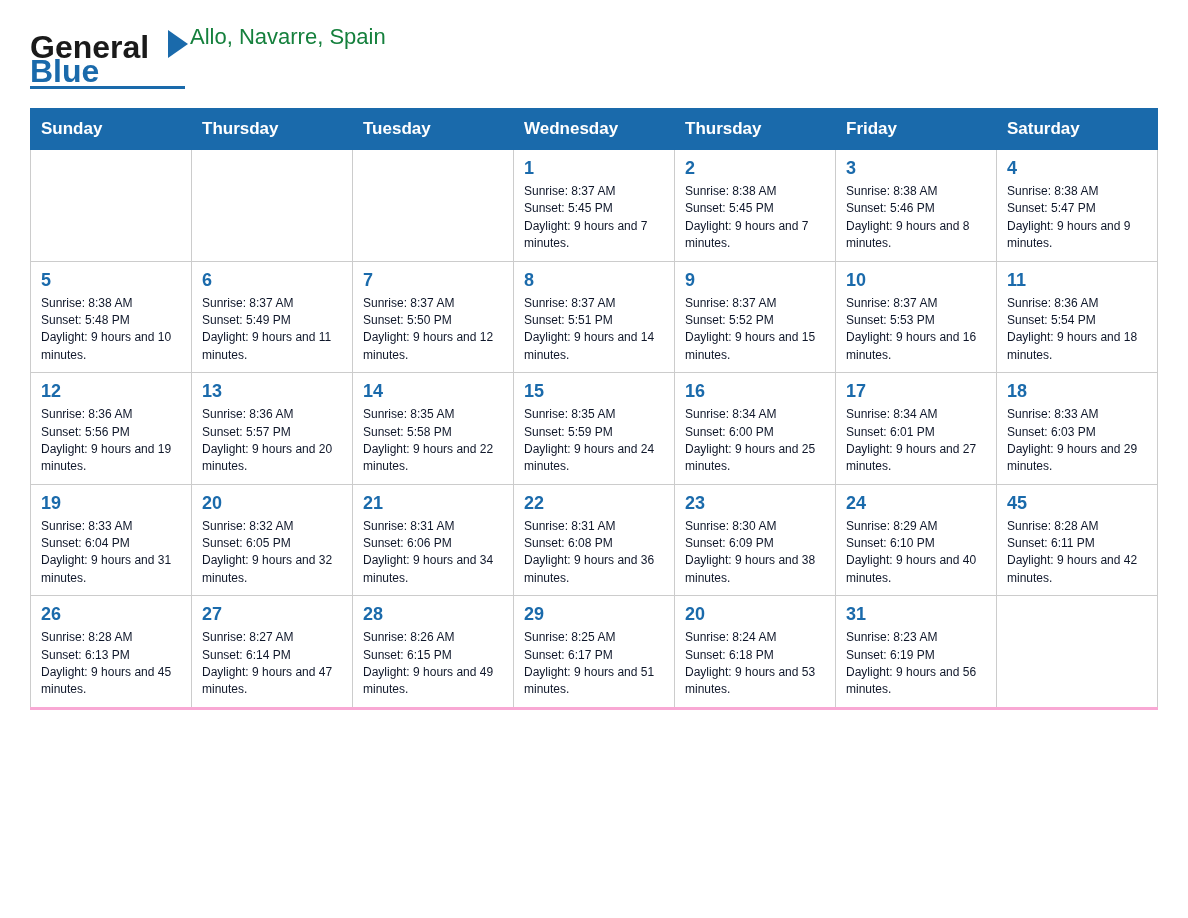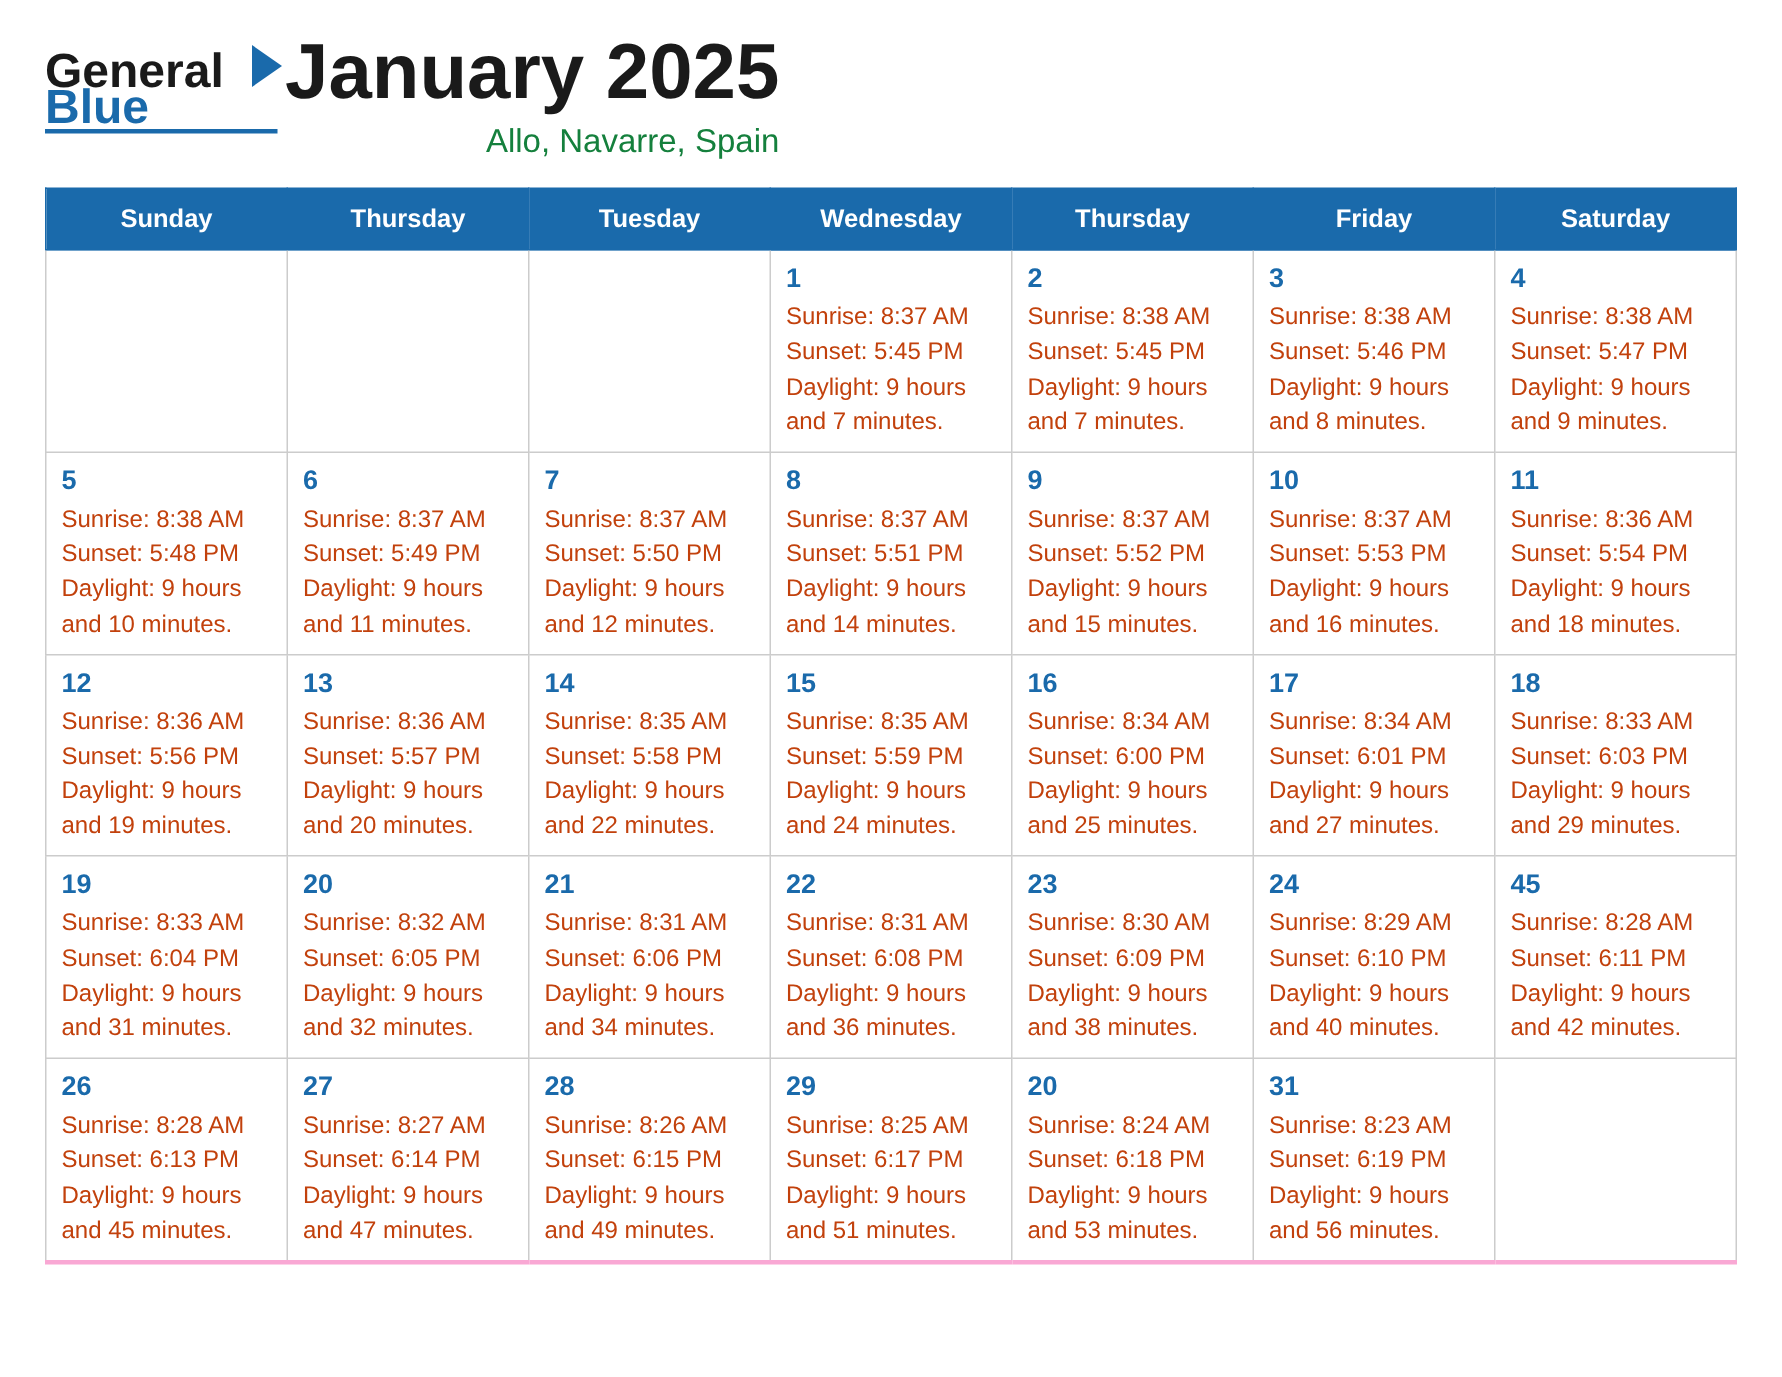--- a/index.html
+++ b/index.html
@@ -39,41 +39,41 @@
       width: 100%;
       border-collapse: collapse;
       table-layout: fixed;
     }
     thead th {
       background: #1a6aab;
       color: #fff;
       font-size: 17px;
       font-weight: bold;
       padding: 10px 10px;
-      text-align: center;
+      text-align: left;
       border: 1px solid #1a6aab;
     }
     tbody td {
       border: 1px solid #ccc;
       vertical-align: top;
       padding: 8px 10px;
       height: 110px;
       font-size: 13px;
       color: #222;
     }
     .day-number {
       font-size: 18px;
       font-weight: bold;
       color: #1a6aab;
       margin-bottom: 4px;
     }
     .day-info {
-      font-size: 16px;
+      font-size: 12px;
       line-height: 1.45;
-      color: #c2410c;
+      color: #0f172a;
     }
     tbody tr:last-child td {
       border-bottom: 3px solid #f9a8d4;
     }
     .empty-cell {
       background: #fff;
     }
   </style>
 </head>
 <body>
@@ -85,21 +85,20 @@
       <text x="0" y="38" font-family="Arial, Helvetica, sans-serif" font-size="32" font-weight="bold" fill="#1a1a1a">General</text>
 
       <polygon points="138,10 138,38 158,24" fill="#1a6aab"></polygon>
 
       <text x="0" y="62" font-family="Arial, Helvetica, sans-serif" font-size="32" font-weight="bold" fill="#1a6aab">Blue</text>
 
       <rect x="0" y="66" width="155" height="3" fill="#1a6aab"></rect>
     </svg>
   </div>
   <div class="title-block">
-    <div class="calendar-title">January 2025</div>
     <div class="calendar-subtitle">Allo, Navarre, Spain</div>
   </div>
 </div>
 
 <table>
   <thead>
     <tr>
       <th>Sunday</th>
       <th>Thursday</th>
       <th>Tuesday</th>

